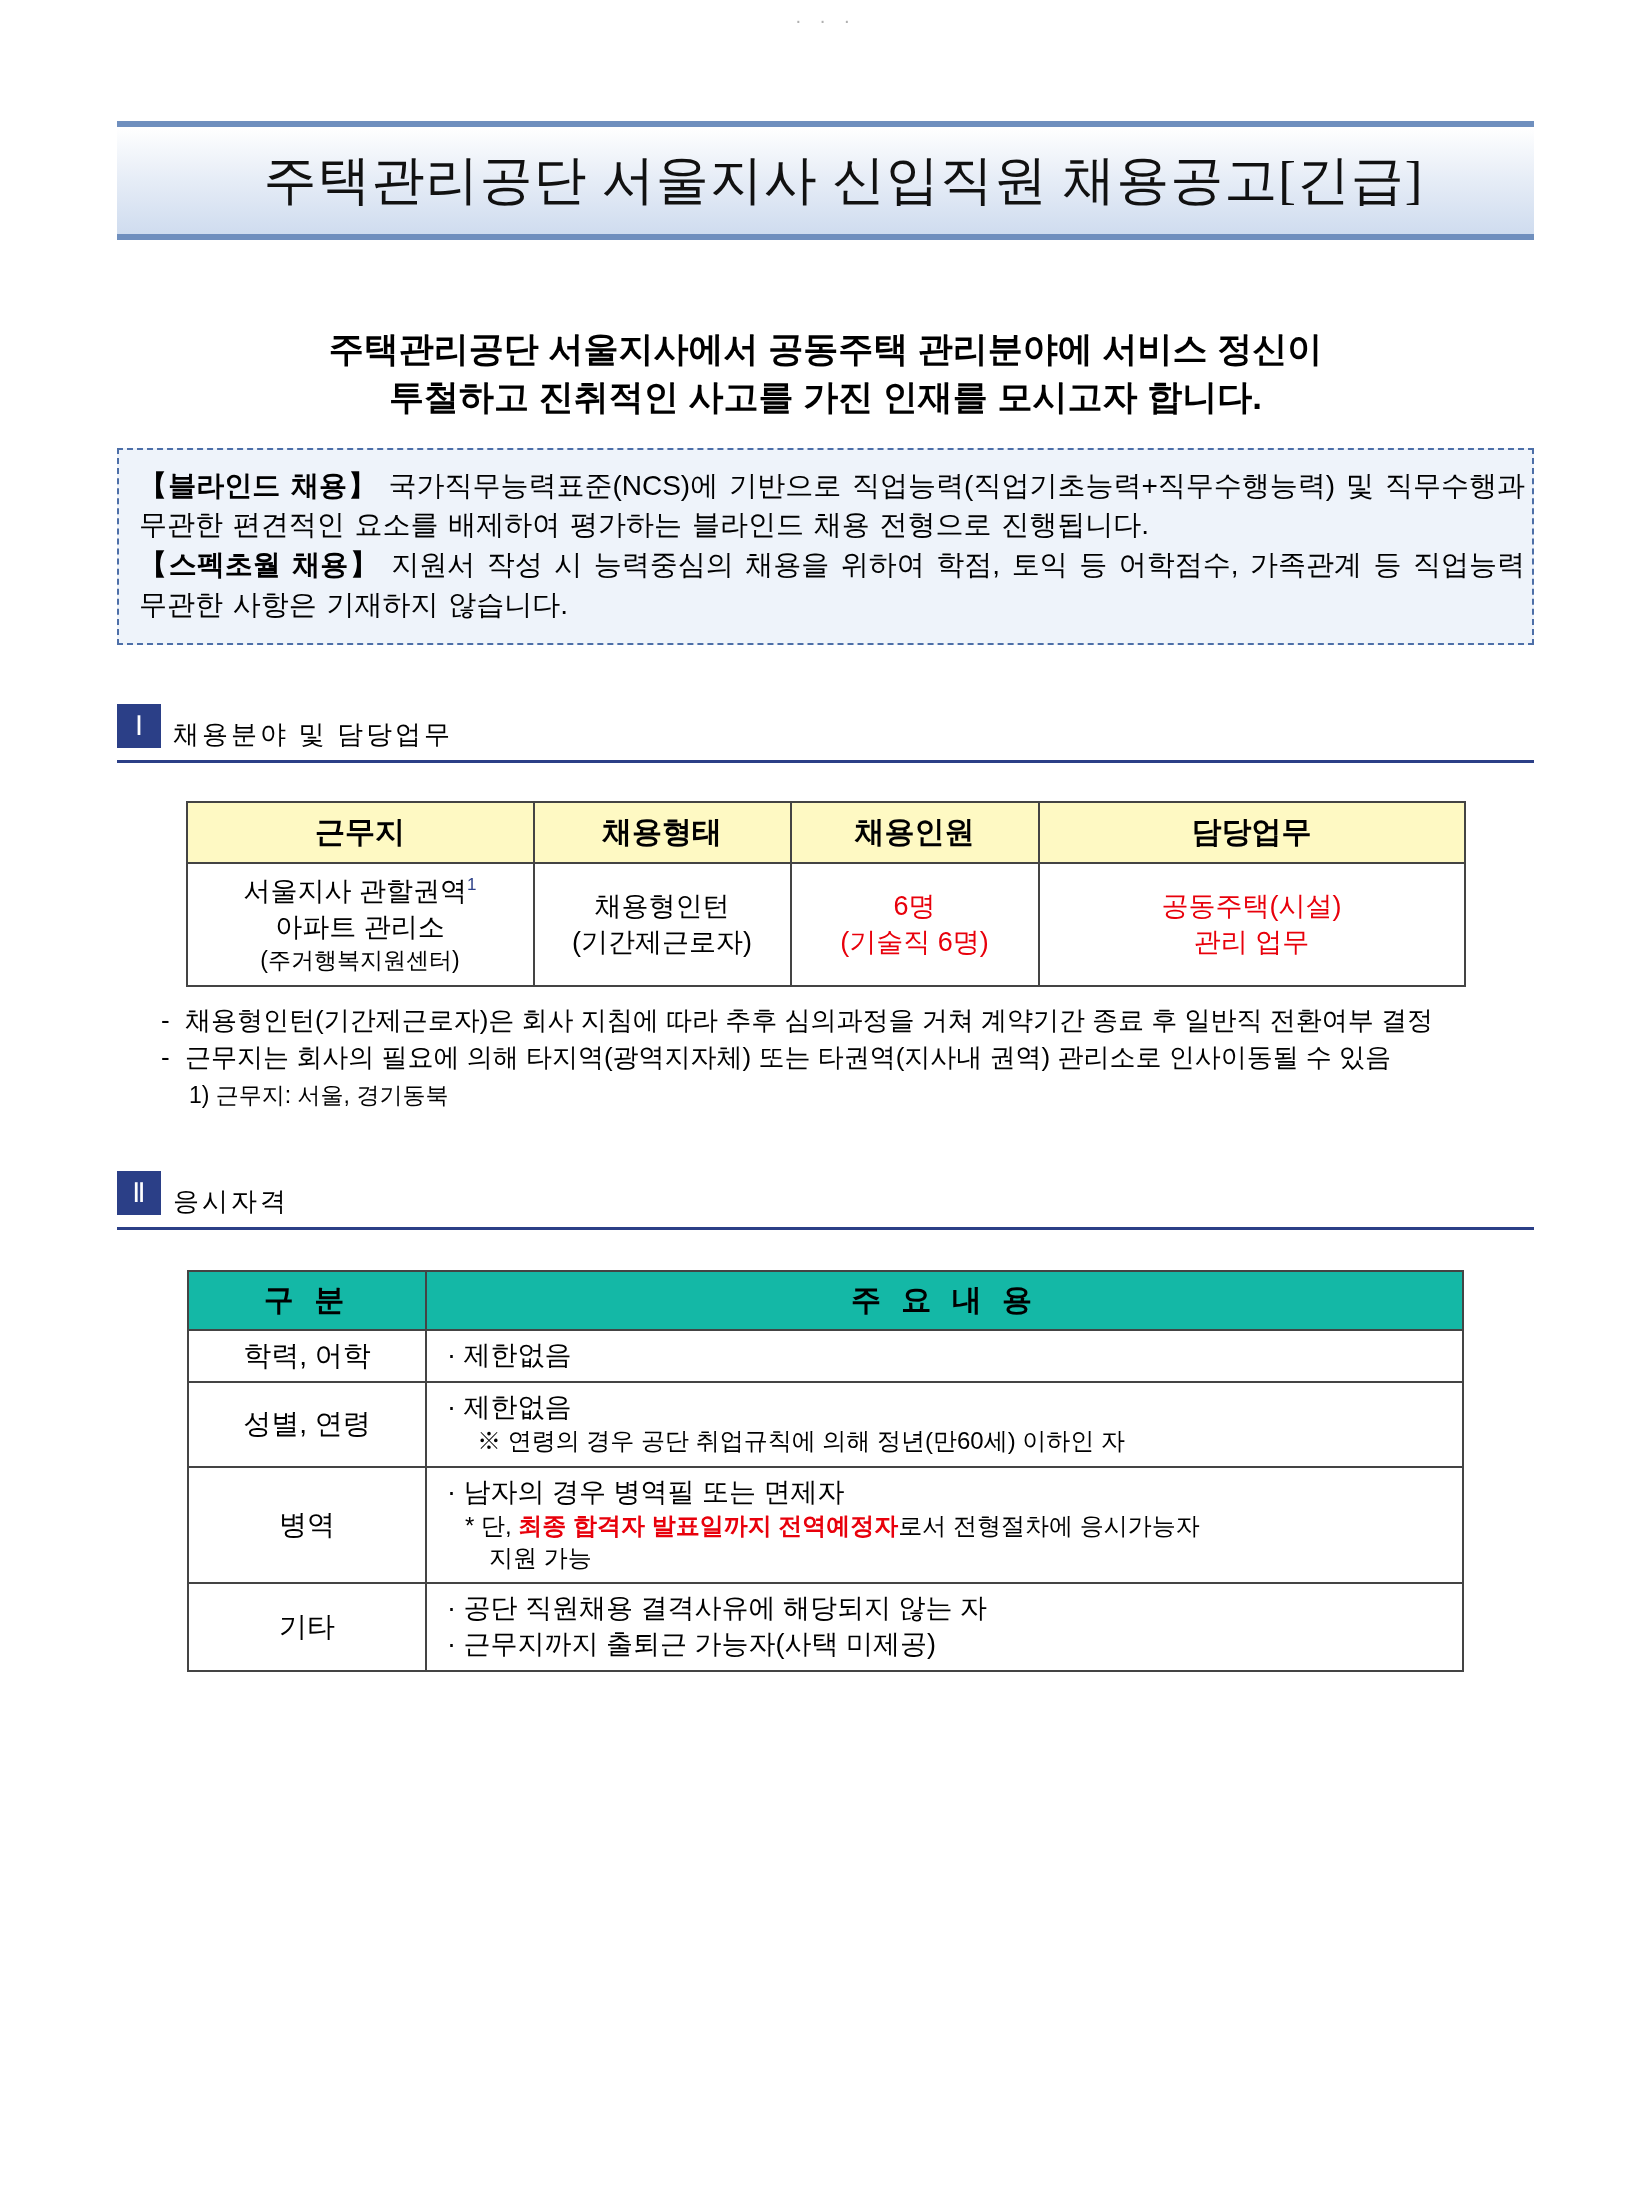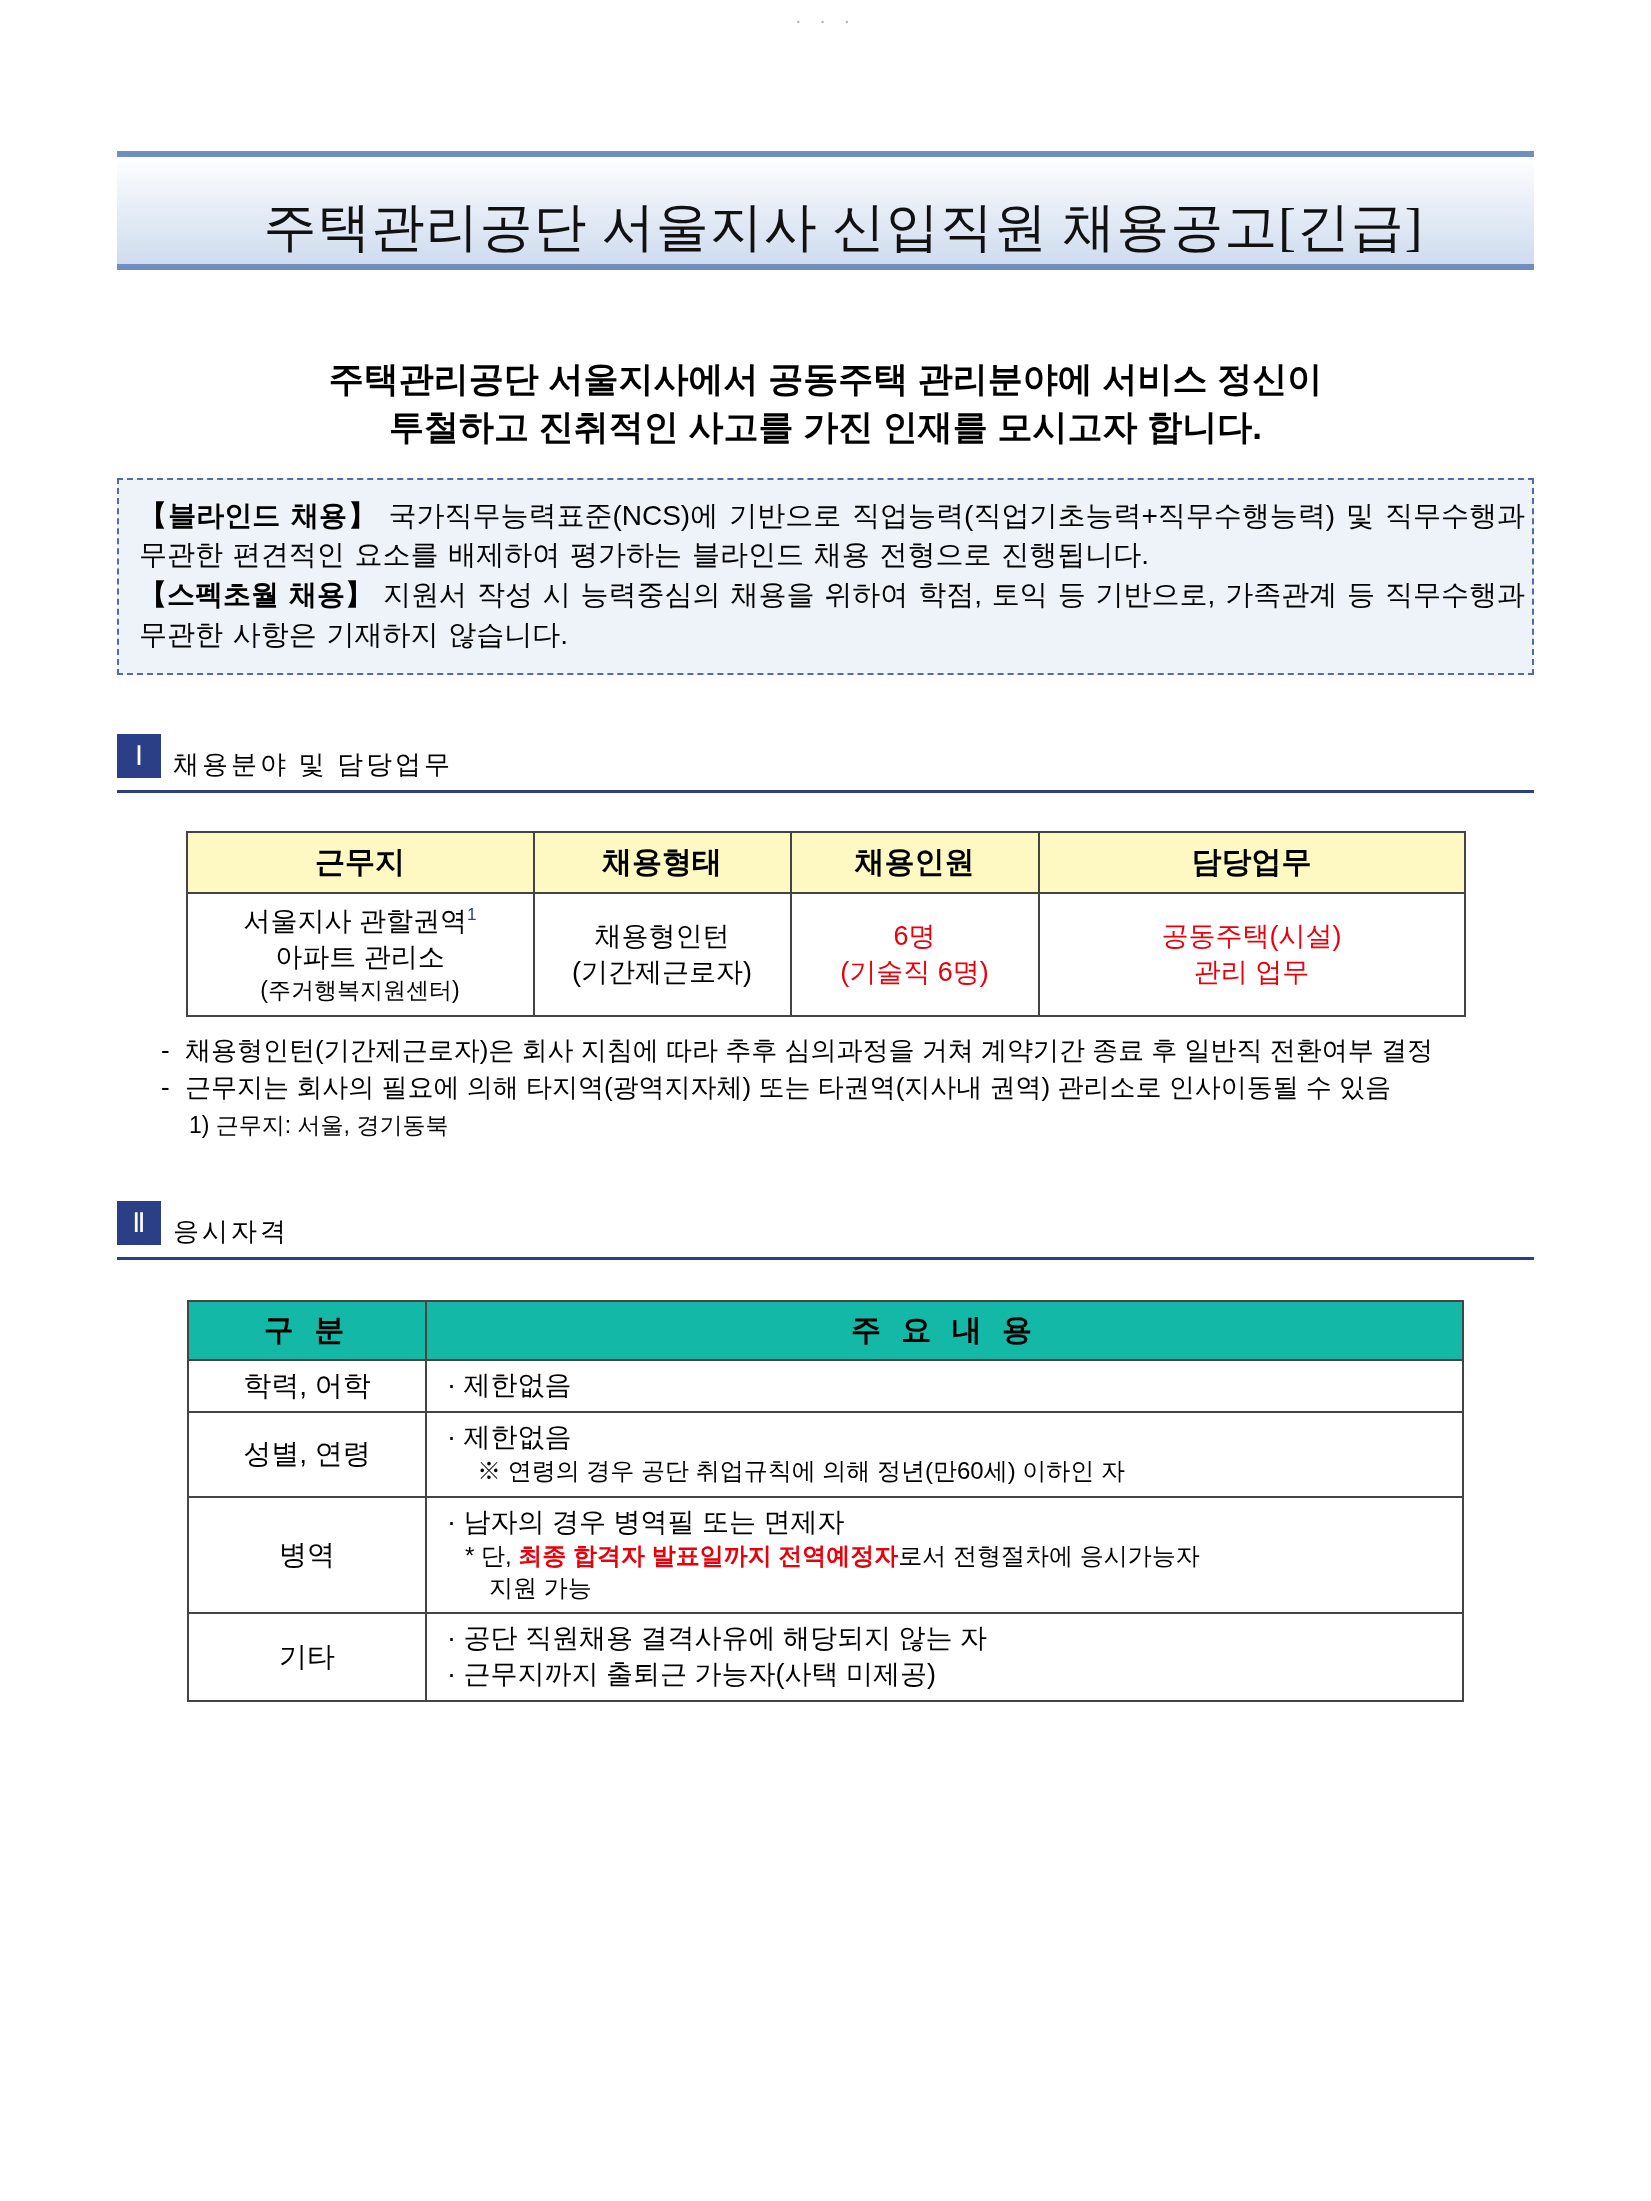--- a/index.html
+++ b/index.html
@@ -29,27 +29,27 @@
     padding-top: 10px;
     letter-spacing: 6px;
     color: #b0b0b0;
     font-size: 20px;
     line-height: 20px;
     height: 34px;
   }
 
   
   .title-banner {
-    margin-top: 107px;
+    margin-top: 77px;
     border-top: 6px solid #6f8fbe;
     border-bottom: 6px solid #6f8fbe;
     background: linear-gradient(to bottom, #ffffff 0%, #e8eef7 45%, #cfdcef 100%);
     height: 107px;
     display: flex;
-    align-items: flex-end;
+    align-items: center;
     justify-content: center;
     padding-left: 36px;
   }
   .title-banner .title-text {
     font-family: "Liberation Serif", serif;
     font-size: 53px;
     letter-spacing: 1px;
     color: #111111;
     white-space: nowrap;
   }
@@ -201,21 +201,21 @@
   <div class="lead">
     <div>주택관리공단 서울지사에서 공동주택 관리분야에 서비스 정신이</div>
     <div>투철하고 진취적인 사고를 가진 인재를 모시고자 합니다.</div>
   </div>
 
   <div class="notice-box">
     <div class="notice-line">
       <b>【블라인드 채용】</b><span> 국가직무능력표준(NCS)에 기반으로 직업능력(직업기초능력+직무수행능력) 및 직무수행과 무관한 편견적인 요소를 배제하여 평가하는 블라인드 채용 전형으로 진행됩니다.</span>
     </div>
     <div class="notice-line">
-      <b>【스펙초월 채용】</b><span> 지원서 작성 시 능력중심의 채용을 위하여 학점, 토익 등 기반으로, 가족관계 등 직무수행과 무관한 사항은 기재하지 않습니다.</span>
+      <b>【스펙초월 채용】</b><span> 지원서 작성 시 능력중심의 채용을 위하여 학점, 토익 등 어학점수, 가족관계 등 직업능력 무관한 사항은 기재하지 않습니다.</span>
     </div>
   </div>
 
   <div class="section-head">
     <div class="section-num">Ⅰ</div>
     <div class="section-title">채용분야 및 담당업무</div>
   </div>
   <div class="section-rule"></div>
 
   <table class="tbl1">

